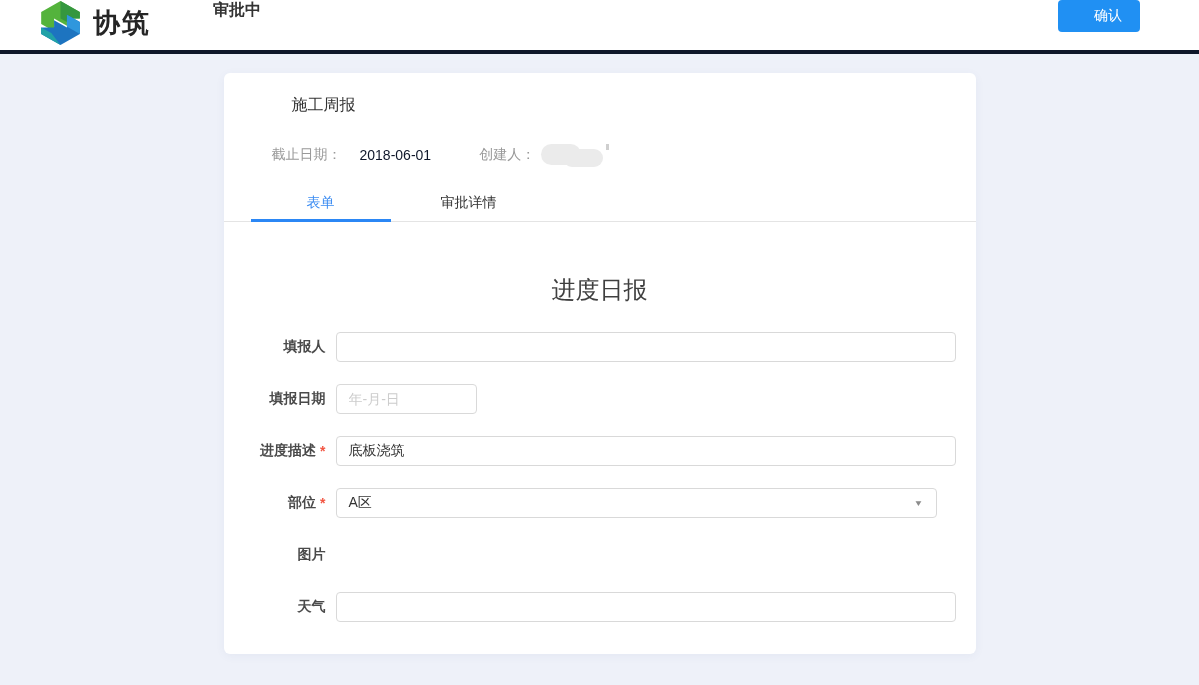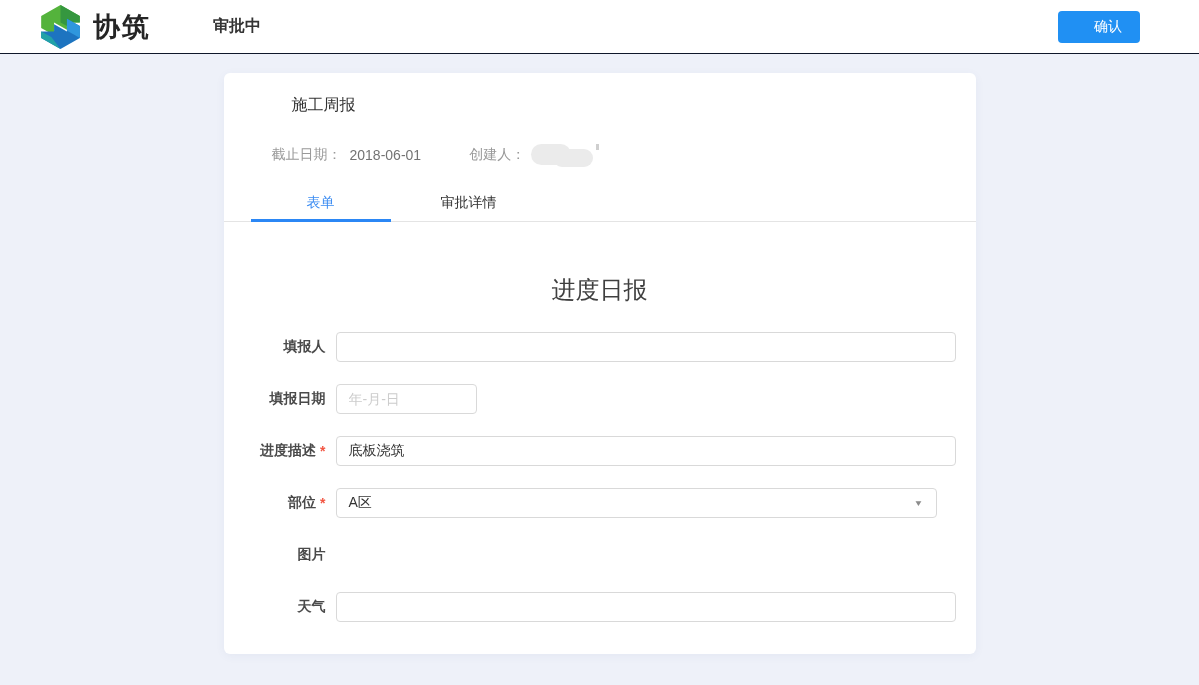--- a/index.html
+++ b/index.html
@@ -6,22 +6,22 @@
   html, body {
     width: 1199px; height: 685px;
     font-family: "Liberation Sans", "DejaVu Sans", sans-serif;
     background: #eef1f9;
     overflow: hidden;
   }
 
   
   .header {
     height: 54px; background: #ffffff;
-    border-bottom: 1px solid #0f172a;
-    display: flex; align-items: center;
+    border-bottom: 4px solid #0f172a;
+    display: flex; align-items: flex-start;
     padding: 0 59px 0 38px;
     position: relative; z-index: 5;
   }
   .brand { display: flex; align-items: center; }
   .brand svg { width: 45px; height: 46px; display: block; }
   .brand-name {
     font-size: 27px; font-weight: 700; color: #252525;
     margin-left: 10px; letter-spacing: 2px;
   }
   .page-title {
@@ -48,21 +48,21 @@
   .card-title {
     padding: 22px 68px 0;
     font-size: 16px; color: #333; font-weight: 400;
   }
   .card-meta {
     padding: 26px 48px 0;
     display: flex; align-items: center;
     font-size: 14px;
   }
   .meta-label { color: #999; }
-  .meta-value { color: #737373; margin-left: 8px; }
+  .meta-value { color: #0f172a; margin-left: 18px; }
   .meta-creator { margin-left: 48px; }
   .redacted {
     position: relative; margin-left: 6px;
     width: 64px; height: 25px;
   }
   .redacted .blob1, .redacted .blob2 {
     position: absolute; background: #ebebeb; border-radius: 12px;
   }
   .redacted .blob1 { left: 0; top: 2px; width: 40px; height: 21px; }
   .redacted .blob2 { left: 22px; top: 7px; width: 40px; height: 18px; }

